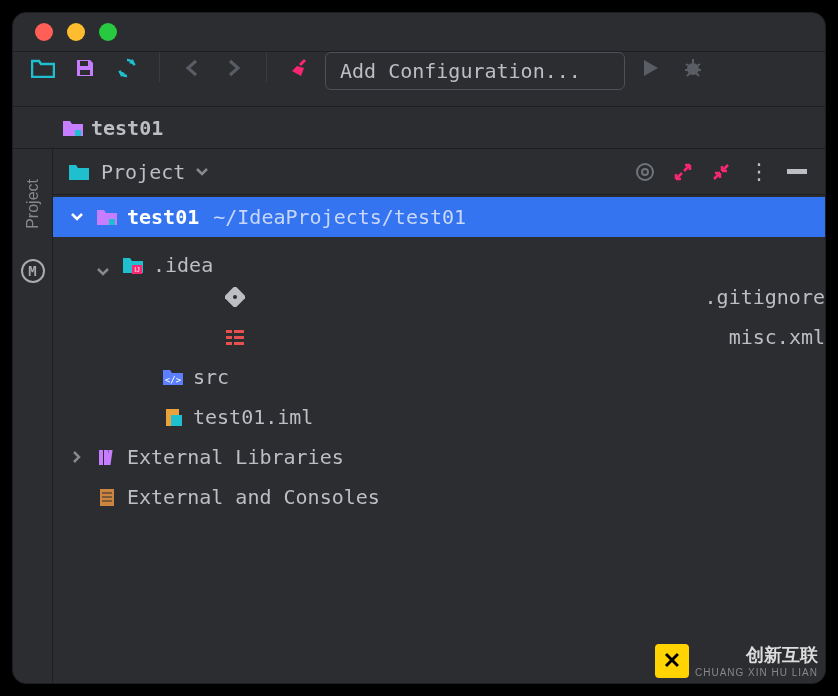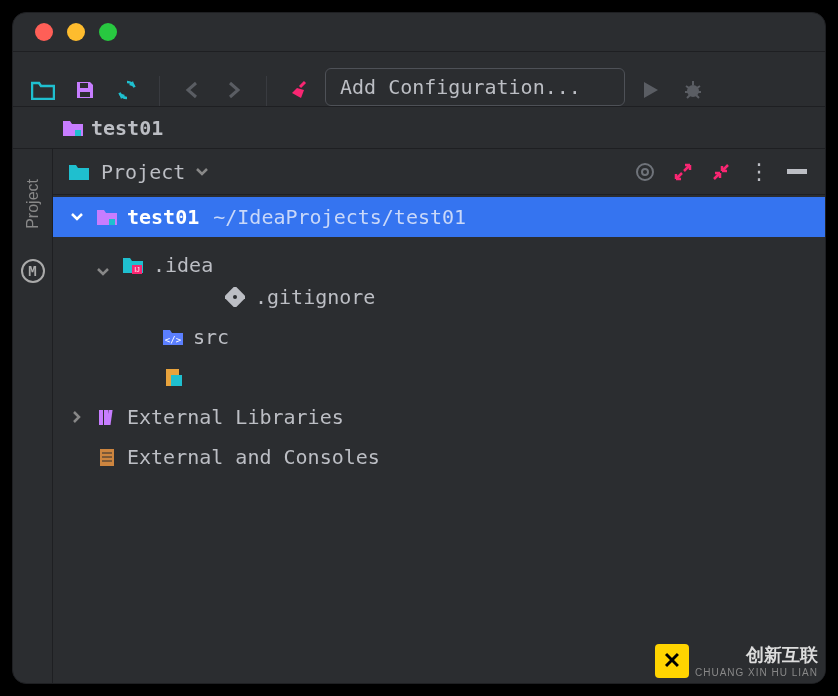--- a/index.html
+++ b/index.html
@@ -32,21 +32,21 @@
 }
 .traffic { width: 18px; height: 18px; border-radius: 50%; }
 .tl-close { background: #ff5f57; }
 .tl-min { background: #febc2e; }
 .tl-max { background: #28c840; }
 .toolbar {
   height: 56px;
   border-top: 1px solid #1e1f22;
   border-bottom: 1px solid #1e1f22;
   display: flex;
-  align-items: flex-end;
+  align-items: flex-start;
   padding: 0 14px;
   gap: 10px;
 }
 .tb-icon {
   width: 32px; height: 32px;
   display: flex; align-items: center; justify-content: center;
   border-radius: 4px;
 }
 .tb-sep { width: 1px; height: 30px; background: #393b40; margin: 0 6px; }
 .run-config {
@@ -114,21 +114,21 @@
   display: flex;
   align-items: center;
   gap: 8px;
   padding-left: 14px;
   white-space: nowrap;
 }
 .tree-row.selected { background: #3574f0; color: #fff; }
 .tree-row.selected .node-path { color: #c9d8f9; }
 .indent-1 { padding-left: 40px; align-items: flex-end; }
 .indent-2 { padding-left: 80px; }
-.indent-3 { padding-left: 170px; }
+.indent-3 { padding-left: 170px; justify-content: space-between; }
 .arrow { width: 20px; color: #888; font-size: 14px; display:inline-flex;justify-content:center; }
 .tree-row.selected .arrow { color:#fff; }
 .node-label { color: #bcbec4; }
 .tree-row.selected .node-label { color:#fff; font-weight:bold; }
 .bold { font-weight: bold; }
 .node-path { color: #6f737a; margin-left: 6px; }
 .icon-slot { width: 24px; height: 24px; display:flex;align-items:center;justify-content:center; flex-shrink:0; }
 
 svg { display:block; }
 .watermark {
@@ -304,20 +304,33 @@
         <div class="tree-row indent-3">
           <span class="icon-slot">
             <svg width="20" height="20" viewBox="0 0 20 20">
                 <rect x="2" y="2" width="16" height="16" transform="rotate(45 10 10)" fill="#bcbec4"></rect>
                 <circle cx="10" cy="10" r="2" fill="#2b2d30"></circle>
               </svg>
           </span>
           <span class="node-label">.gitignore</span>
         </div>
 
+        <div class="tree-row indent-3">
+          <span class="icon-slot">
+            <svg width="20" height="18" viewBox="0 0 20 18">
+                <rect x="1" y="2" width="6" height="3" fill="#e84f4f"></rect>
+                <rect x="9" y="2" width="10" height="3" fill="#e84f4f"></rect>
+                <rect x="1" y="8" width="6" height="3" fill="#e84f4f"></rect>
+                <rect x="9" y="8" width="10" height="3" fill="#e84f4f"></rect>
+                <rect x="1" y="14" width="6" height="3" fill="#e84f4f"></rect>
+                <rect x="9" y="14" width="10" height="3" fill="#e84f4f"></rect>
+              </svg>
+          </span>
+          <span class="node-label">misc.xml</span>
+        </div>
 
 
 
         <div class="tree-row indent-2">
           <span class="arrow"></span>
           <span class="icon-slot">
             <svg width="22" height="20" viewBox="0 0 22 20">
                 <path d="M1 3h7l2 3h11v12H1z" fill="#5b7fff"></path>
                 <text x="11" y="16" font-size="9" fill="#fff" text-anchor="middle" font-family="monospace">&lt;/&gt;</text>
               </svg>
@@ -326,20 +339,21 @@
         </div>
 
         <div class="tree-row indent-2">
           <span class="arrow"></span>
           <span class="icon-slot">
             <svg width="20" height="20" viewBox="0 0 20 20">
                 <rect x="3" y="2" width="13" height="17" fill="#e8a33d"></rect>
                 <rect x="8" y="8" width="11" height="11" fill="#1fbfcf"></rect>
               </svg>
           </span>
+          <span class="node-label">test01.iml</span>
         </div>
 
         <div class="tree-row">
           <span class="arrow">
             <svg width="10" height="14" viewBox="0 0 10 14">
                 <path d="M2 2l5 5-5 5" fill="none" stroke="#888" stroke-width="2.5"></path>
               </svg>
           </span>
           <span class="icon-slot">
             <svg width="20" height="20" viewBox="0 0 20 20">

